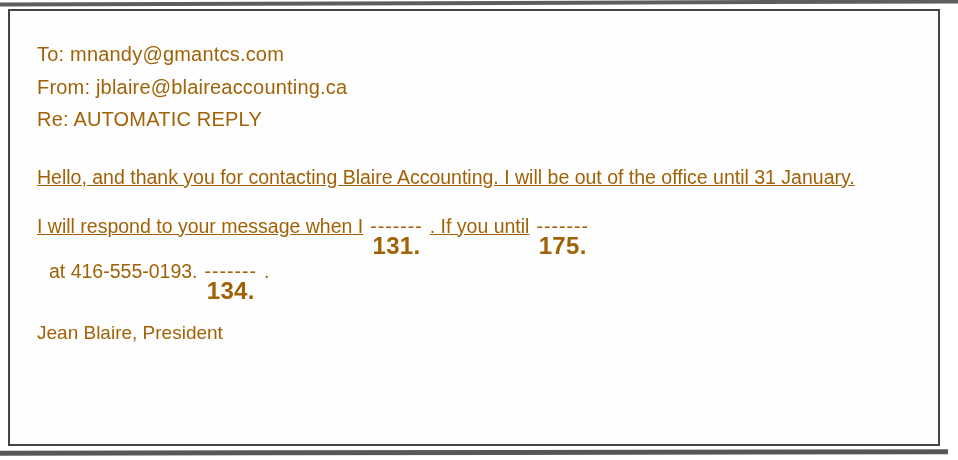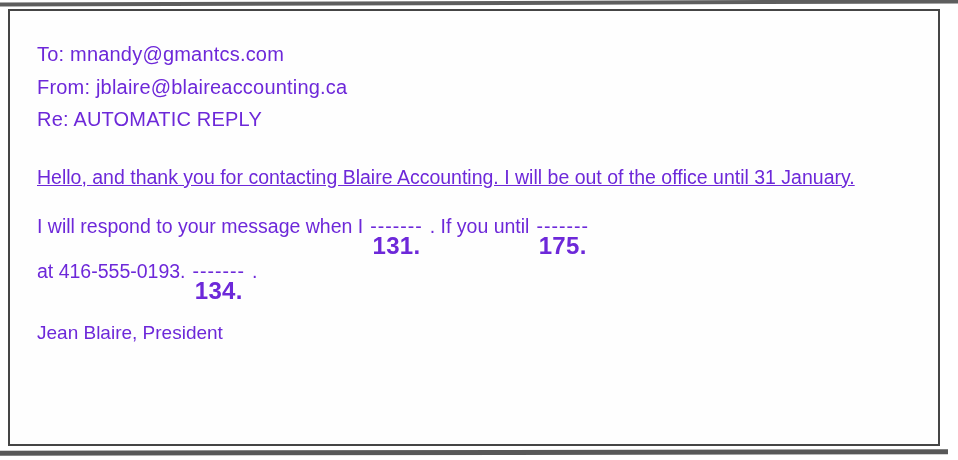--- a/index.html
+++ b/index.html
@@ -3,21 +3,21 @@
 <meta charset="utf-8">
 <style>
   * { margin: 0; padding: 0; box-sizing: border-box; }
   html, body { background: #ffffff; }
   .page {
     position: relative;
     width: 958px;
     height: 460px;
     background: #ffffff;
     font-family: "Liberation Sans", sans-serif;
-    color: #6d28d9;
+    color: #a16207;
     overflow: hidden;
   }
   .scan-top {
     position: absolute;
     top: 1px; left: -4px;
     width: 966px; height: 4px;
     background: #5e5e5e;
     transform: rotate(-0.18deg);
   }
   .scan-bottom {
@@ -42,23 +42,23 @@
   }
   .body-text {
     margin-top: 28px;
     font-size: 19.5px;
   }
   .bline {
     line-height: 26px;
     white-space: nowrap;
   }
   .bline-1 { margin-bottom: 23px; text-decoration: underline; }
-  .bline-2 { margin-bottom: 19px; }
+  .bline-2 { margin-bottom: 19px; text-decoration: underline; }
   .bline-3 { margin-bottom: 19px; }
-  .bline-4 { margin-bottom: 36px; }
+  .bline-4 { margin-bottom: 36px; margin-left: 12px; }
   .blank {
     display: inline-block;
     position: relative;
     margin: 0 7px;
   }
   .blank .dashes {
     letter-spacing: 1px;
   }
   .blank .bnum {
     position: absolute;

